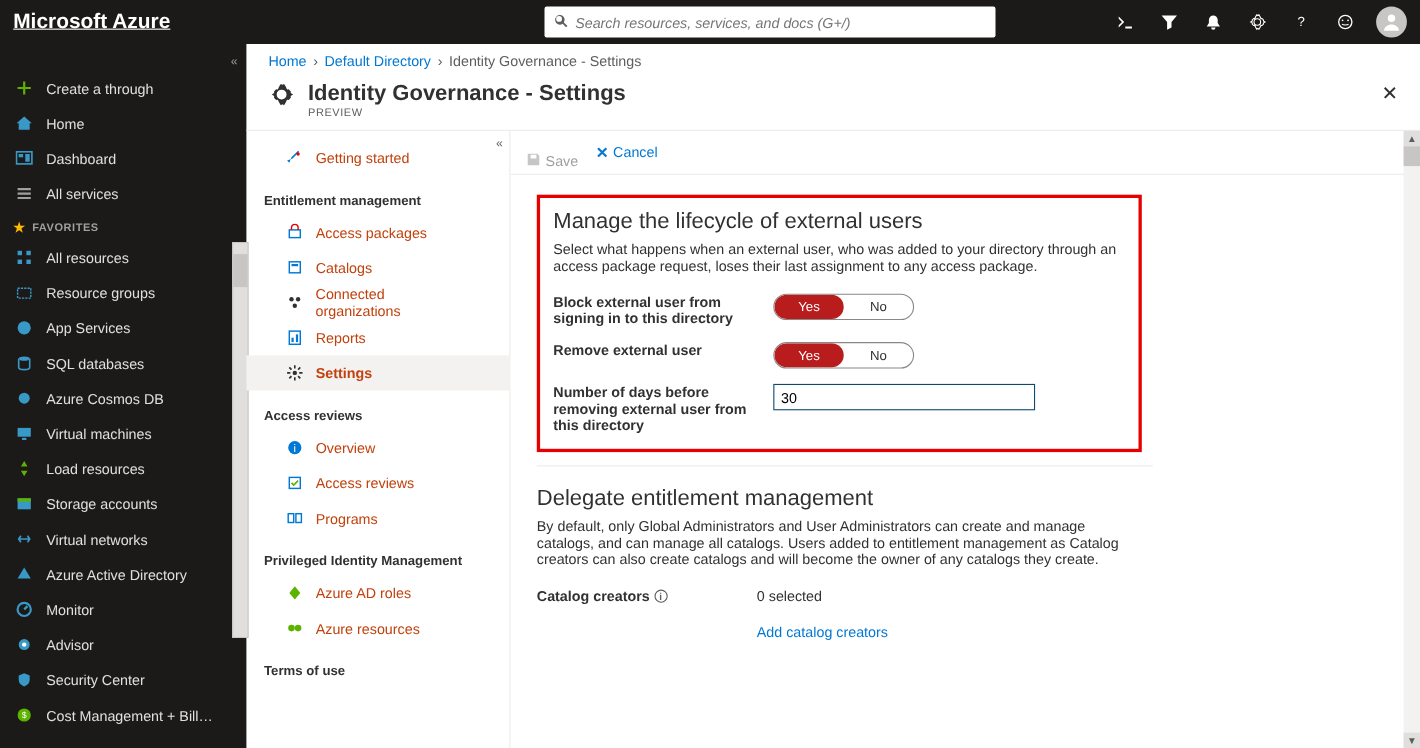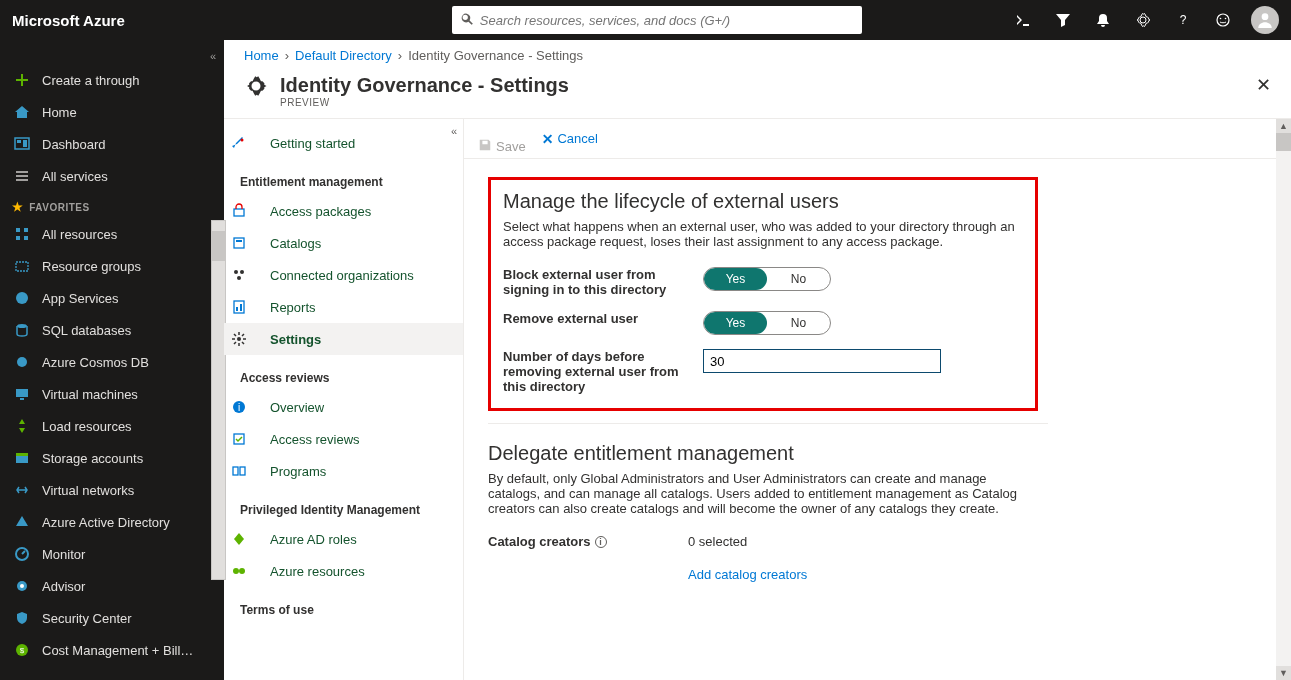--- a/index.html
+++ b/index.html
@@ -1,20 +1,20 @@
 <!DOCTYPE html>
 <html><head>
 <meta charset="utf-8">
 <style>
   * { box-sizing: border-box; margin: 0; padding: 0; }
   body { font-family: "Segoe UI", Arial, sans-serif; font-size: 13px; color: #323130; width: 1291px; height: 680px; overflow: hidden; background: #fff; }
   
   
   .topbar { height: 40px; background: #1b1a19; color: #fff; display: flex; align-items: center; padding: 0 12px; }
-  .topbar .brand { font-size: 15px; font-weight: 600; flex: 0 0 auto; margin-right: 27px; }
+  .topbar .brand { font-size: 19px; font-weight: 600; flex: 0 0 auto; margin-right: 40px; text-decoration: underline; }
   .topbar .search-wrap { flex: 0 0 auto; width: 410px; margin-left: 300px; background: #fff; border-radius: 2px; height: 28px; display: flex; align-items: center; padding: 0 8px; }
   .topbar .search-wrap svg { fill: #605e5c; width: 14px; height: 14px; margin-right: 6px; }
   .topbar .search-wrap input { border: none; flex: 1; font-size: 13px; font-style: italic; color: #605e5c; outline: none; background: transparent; }
   .topbar .tbgap { flex: 1; }
   .topbar .tbicon { width: 40px; height: 40px; display: flex; align-items: center; justify-content: center; cursor: pointer; }
   .topbar .tbicon svg { fill: #fff; width: 16px; height: 16px; }
   .topbar .avatar { width: 28px; height: 28px; background: #c8c6c4; border-radius: 50%; margin-left: 8px; display:flex;align-items:center;justify-content:center; }
 
   
   .shell { display: flex; height: 640px; }
@@ -42,41 +42,41 @@
   .bladehead .gearbig { margin-right: 12px; }
   .bladehead .title { font-size: 20px; font-weight: 600; }
   .bladehead .preview { font-size: 10px; color: #605e5c; letter-spacing: .5px; }
   .bladehead .close { margin-left: auto; font-size: 18px; cursor: pointer; color: #323130; }
   
   .bladebody { display: flex; flex: 1; min-height: 0; }
   
   
   .innernav { width: 240px; border-right: 1px solid #edebe9; padding-top: 8px; position: relative; }
   .innernav .collapse2 { position: absolute; top: 6px; right: 6px; color: #605e5c; font-size: 11px; cursor: pointer; }
-  .innernav .item { display: flex; align-items: center; height: 32px; padding: 0 4px; cursor: pointer; font-size: 13px; color: #14532d; gap: 12px; }
+  .innernav .item { display: flex; align-items: center; height: 32px; padding: 0 33px; cursor: pointer; font-size: 13px; color: #c2410c; }
   .innernav .item .ic { width: 22px; display: flex; align-items: center; justify-content: center; margin-right: 8px; }
   .innernav .item.active { background: #f3f2f1; font-weight: 600; }
   .innernav .grouplabel { font-size: 12px; font-weight: 600; padding: 16px 16px 6px; color: #323130; }
   
   
   .content { flex: 1; display: flex; flex-direction: column; min-width: 0; position: relative; }
   .cmdbar { height: 40px; border-bottom: 1px solid #edebe9; display: flex; align-items: center; padding: 0 14px; gap: 16px; }
   .cmdbar .cmd { display: flex; align-items: center; gap: 4px; cursor: pointer; font-size: 13px; }
   .cmdbar .cmd.disabled { color: #a19f9d; margin-top: 16px; }
   .cmdbar .cmd.cancel { color: #0078d4; }
   
   .scroll { padding: 18px 24px; overflow: auto; flex: 1; }
   .redbox { border: 3px solid #e60000; padding: 10px 12px 14px; margin-bottom: 10px; width: 550px; }
   .sectitle { font-size: 20px; font-weight: 400; margin-bottom: 6px; }
   .secdesc { font-size: 13px; color: #323130; margin-bottom: 18px; max-width: 530px; }
   .row { display: flex; align-items: flex-start; margin-bottom: 14px; }
   .row .label { width: 200px; font-size: 13px; font-weight: 600; padding-right: 8px; }
   .toggle { width: 128px; height: 24px; border: 1px solid #8a8886; border-radius: 12px; display: flex; overflow: hidden; font-size: 12px; }
   .toggle .opt { flex: 1; display: flex; align-items: center; justify-content: center; cursor: pointer; }
-  .toggle .opt.on { background: #0f766e; color: #fff; border-radius: 12px; }
+  .toggle .opt.on { background: #b91c1c; color: #fff; border-radius: 12px; }
   .numinput { width: 238px; height: 24px; border: 1px solid #0c4a6e; padding: 0 6px; font-size: 13px; }
   
   hr.div { border: none; border-top: 1px solid #edebe9; margin: 12px 0 18px; max-width: 560px; }
   
   .catrow { display:flex; align-items:center; margin-top:8px;}
   .catrow .label2 { width: 200px; font-weight: 600; font-size: 13px; display:flex;align-items:center;gap:4px;}
   .info-circle { width:12px;height:12px;border:1px solid #605e5c;border-radius:50%;display:inline-flex;align-items:center;justify-content:center;font-size:9px;color:#605e5c;}
   .addlink { color:#0078d4; cursor:pointer; margin-top:18px; margin-left:200px; font-size:13px;}
   
   .rscroll { position:absolute; right:0; top:0; bottom:0; width:15px; background:#f3f2f1; }

